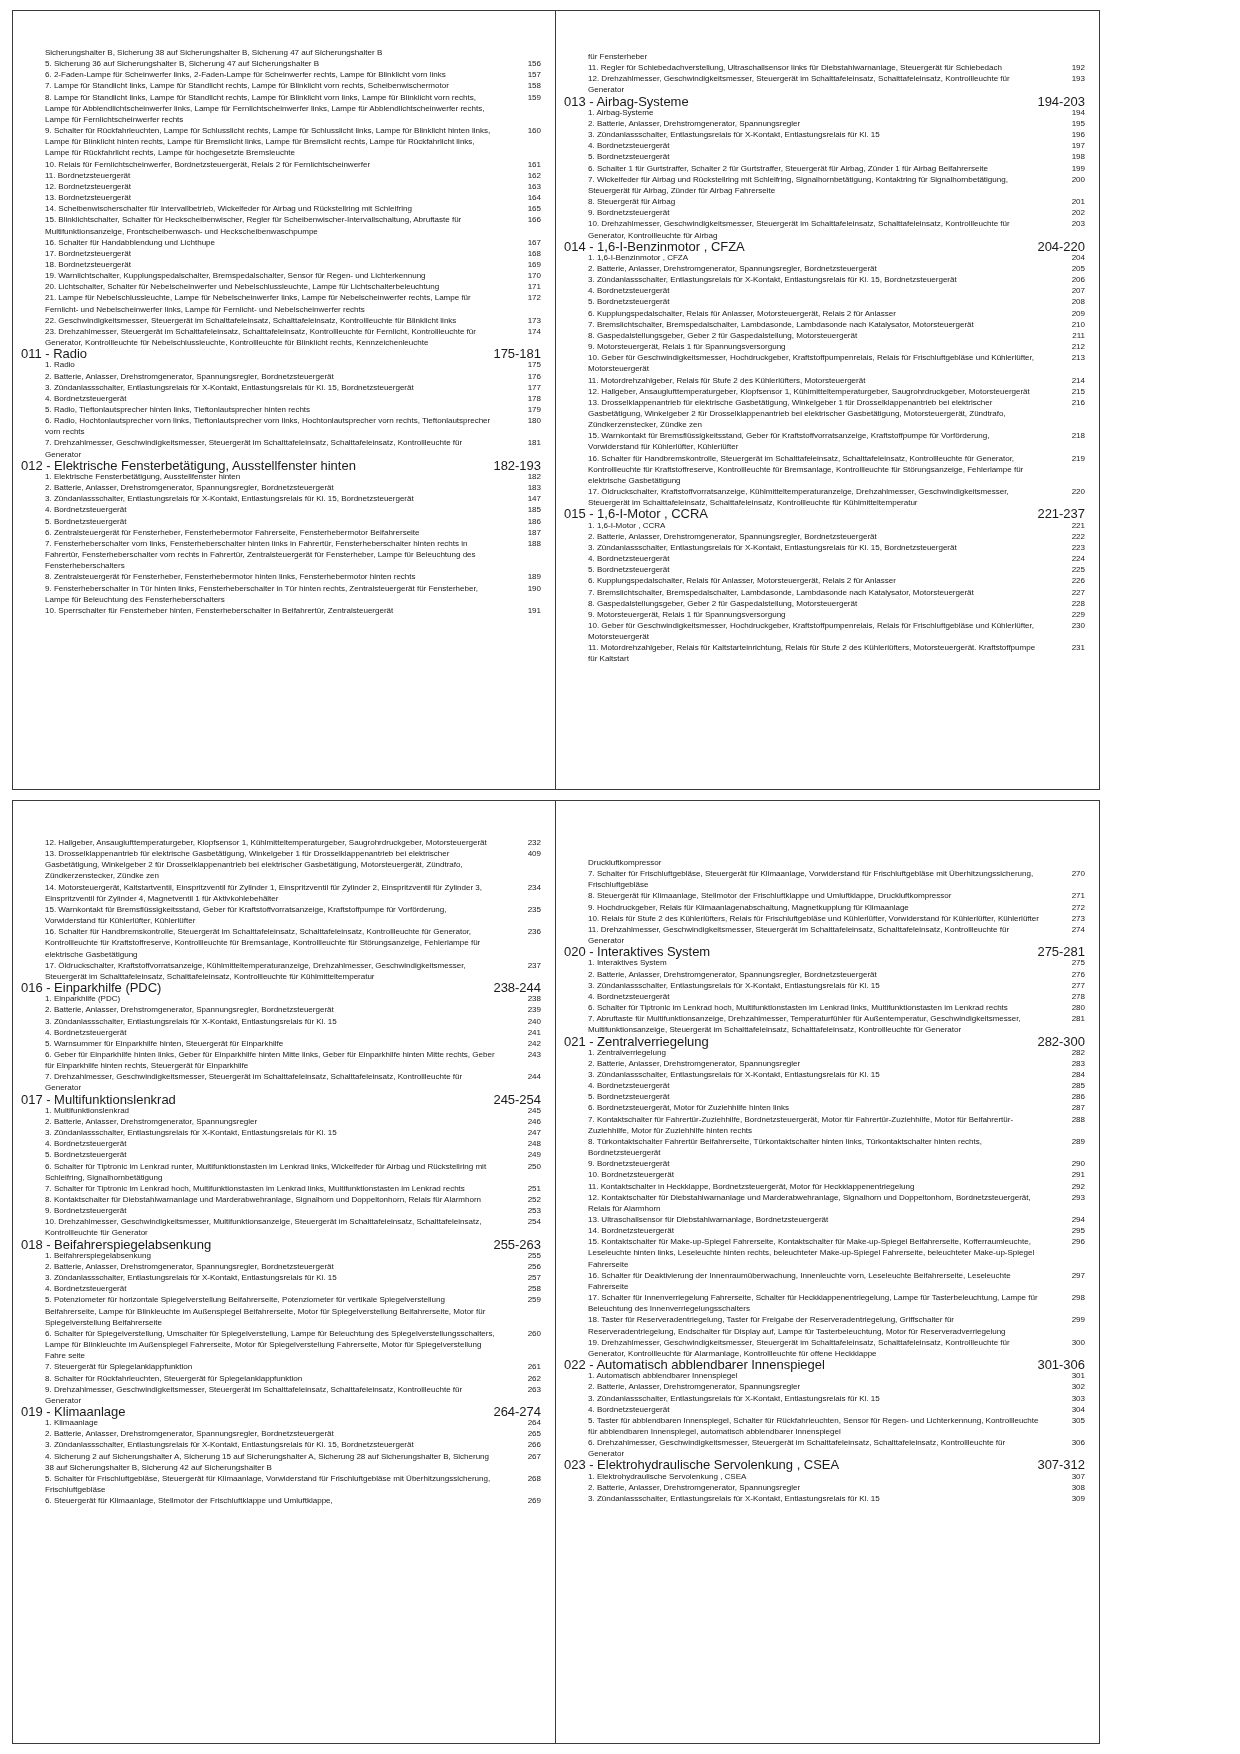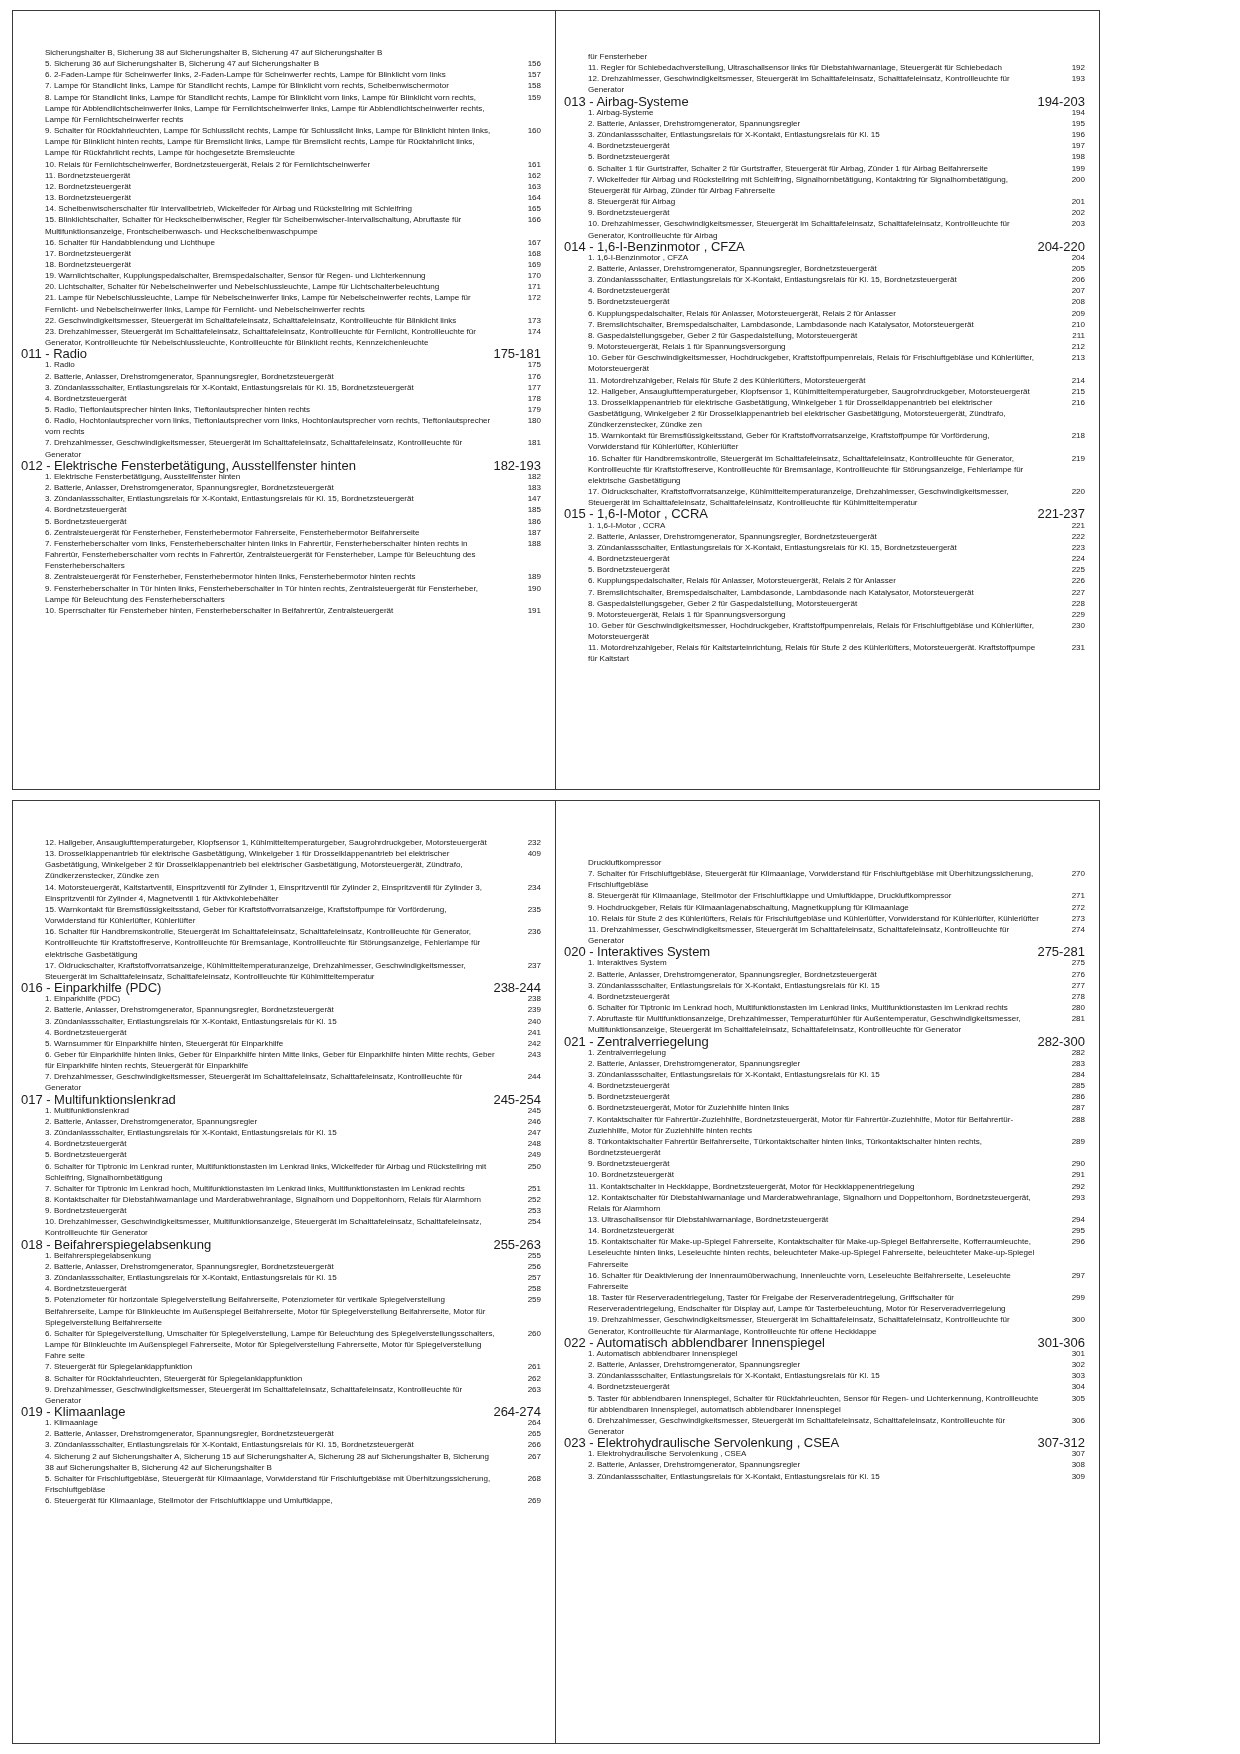--- a/index.html
+++ b/index.html
@@ -713,20 +713,24 @@
             </div>
             <div class="entry lvl-item">
               <span class="txt">15. Kontaktschalter für Make-up-Spiegel Fahrerseite, Kontaktschalter für Make-up-Spiegel Beifahrerseite, Kofferraumleuchte, Leseleuchte hinten links, Leseleuchte hinten rechts, beleuchteter Make-up-Spiegel Fahrerseite, beleuchteter Make-up-Spiegel Fahrerseite</span>
               <span class="pg">296</span>
             </div>
             <div class="entry lvl-item">
               <span class="txt">16. Schalter für Deaktivierung der Innenraumüberwachung, Innenleuchte vorn, Leseleuchte Beifahrerseite, Leseleuchte Fahrerseite</span>
               <span class="pg">297</span>
             </div>
             <div class="entry lvl-item">
+              <span class="txt">17. Schalter für Innenverriegelung Fahrerseite, Schalter für Heckklappenentriegelung, Lampe für Tasterbeleuchtung, Lampe für Beleuchtung des Innenverriegelungsschalters</span>
+              <span class="pg">298</span>
+            </div>
+            <div class="entry lvl-item">
               <span class="txt">18. Taster für Reserveradentriegelung, Taster für Freigabe der Reserveradentriegelung, Griffschalter für Reserveradentriegelung, Endschalter für Display auf, Lampe für Tasterbeleuchtung, Motor für Reserveradverriegelung</span>
               <span class="pg">299</span>
             </div>
             <div class="entry lvl-item">
               <span class="txt">19. Drehzahlmesser, Geschwindigkeitsmesser, Steuergerät im Schalttafeleinsatz, Schalttafeleinsatz, Kontrollleuchte für Generator, Kontrollleuchte für Alarmanlage, Kontrollleuchte für offene Heckklappe</span>
               <span class="pg">300</span>
             </div>
             <div class="entry lvl-grp">
               <span class="txt">022 -  Automatisch abblendbarer Innenspiegel</span>
               <span class="pg">301-306</span>

